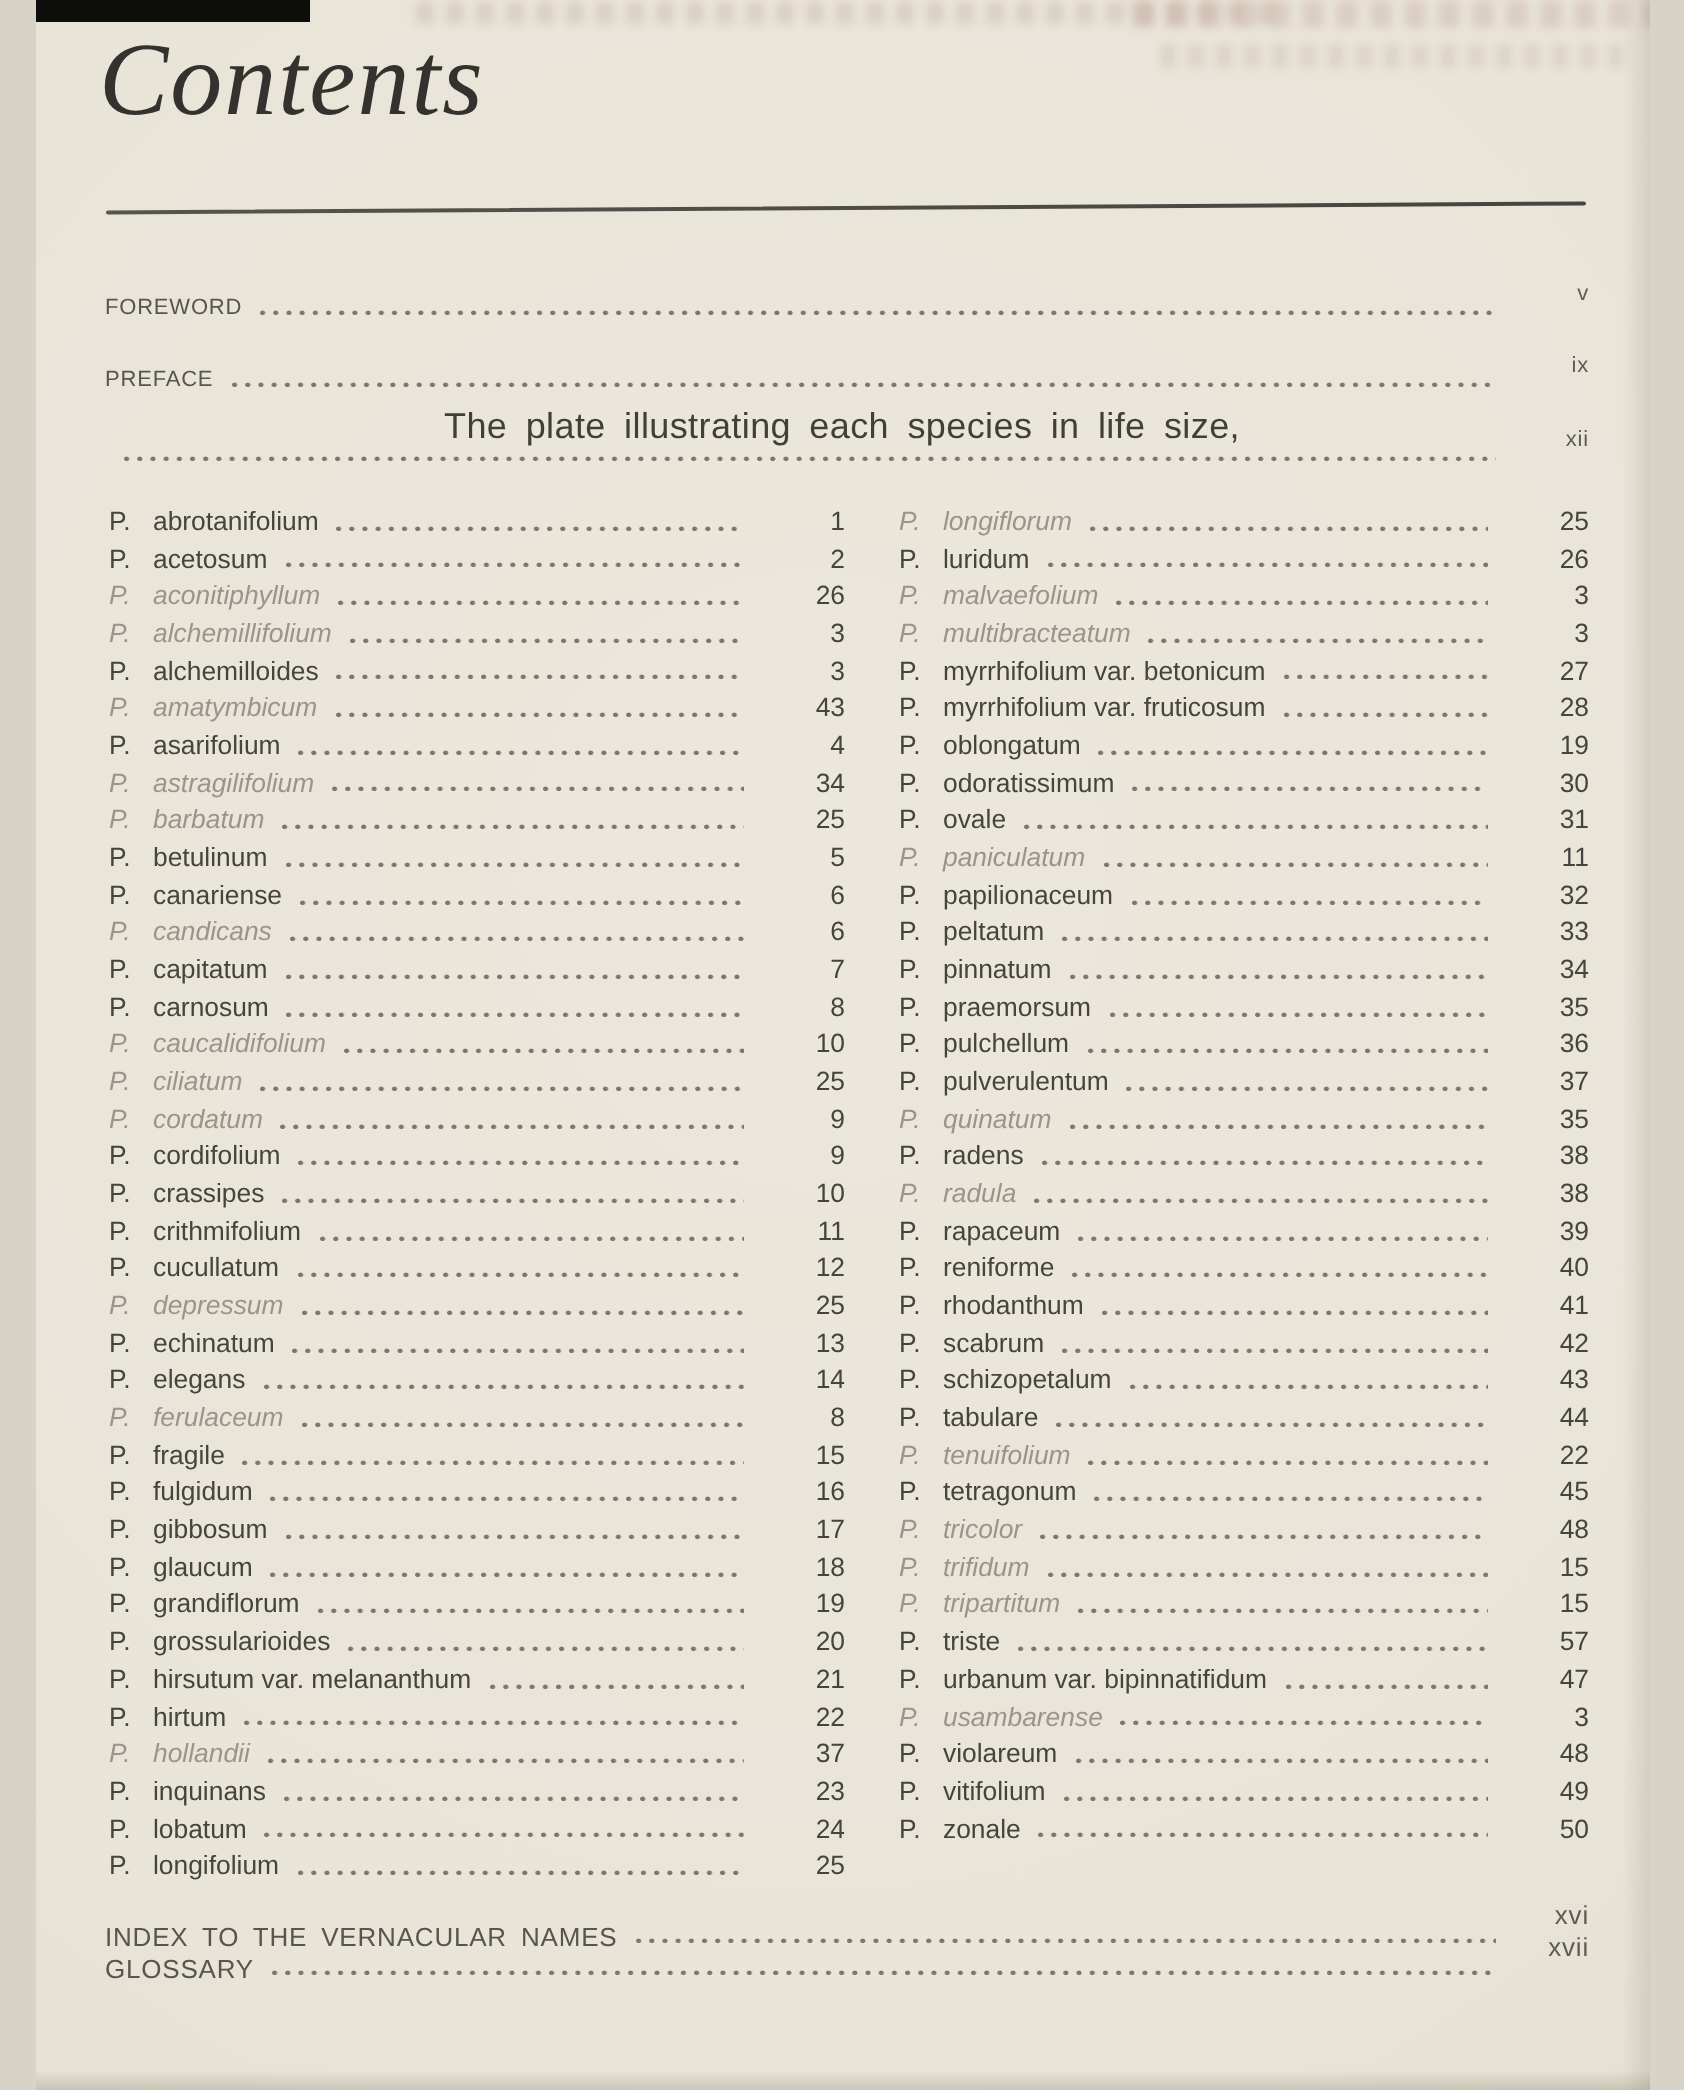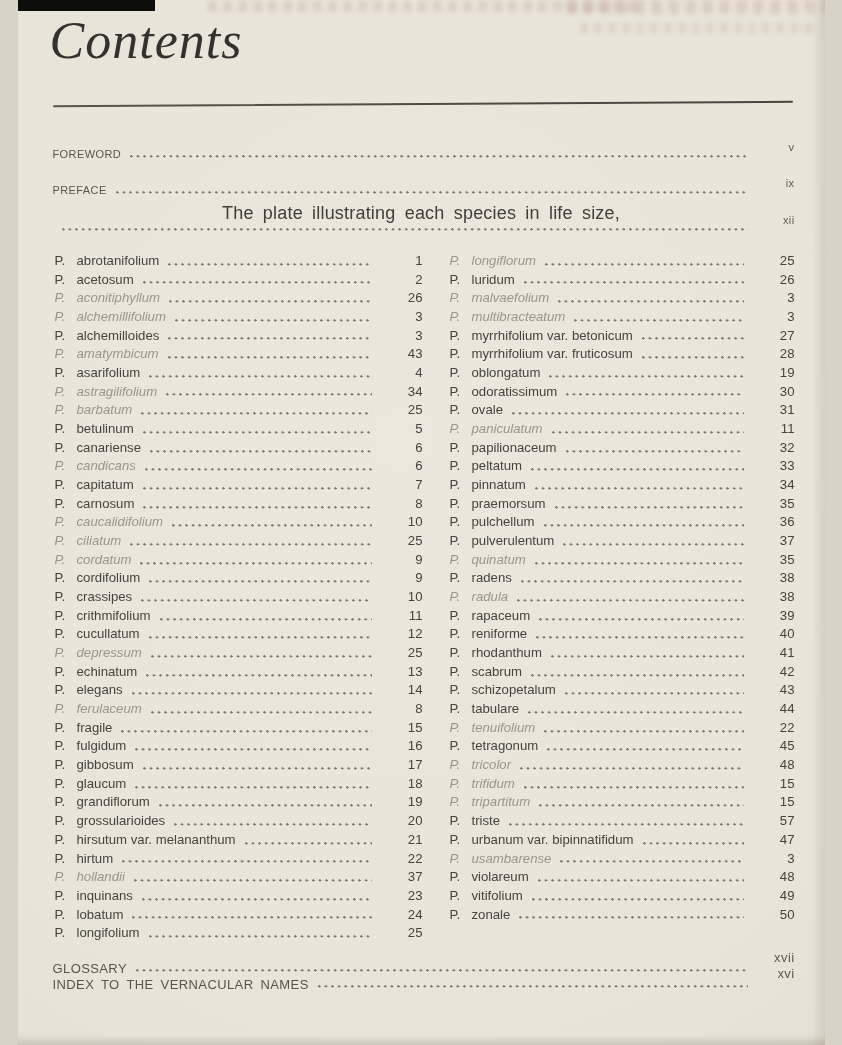--- a/index.html
+++ b/index.html
@@ -626,28 +626,28 @@
     <span class="genus">P.</span>
     <span class="epithet">zonale</span>
     <span class="leader"></span>
     <span class="num">50</span>
   </div>
 </div>
   </div>
 
   <div class="back">
   <div class="m-row">
+    <span class="label">INDEX TO THE VERNACULAR NAMES</span>
+    <span class="leader"></span>
+    <span class="num">xvi</span>
+  </div>
+
+  <div class="m-row">
     <span class="label">GLOSSARY</span>
     <span class="leader"></span>
     <span class="num">xvii</span>
-  </div>
-
-  <div class="m-row">
-    <span class="label">INDEX TO THE VERNACULAR NAMES</span>
-    <span class="leader"></span>
-    <span class="num">xvi</span>
   </div>
 
 </div>
 
   <div class="edge-shade-right"></div>
   <div class="edge-shade-bottom"></div>
 </div>
 
 </body></html>

